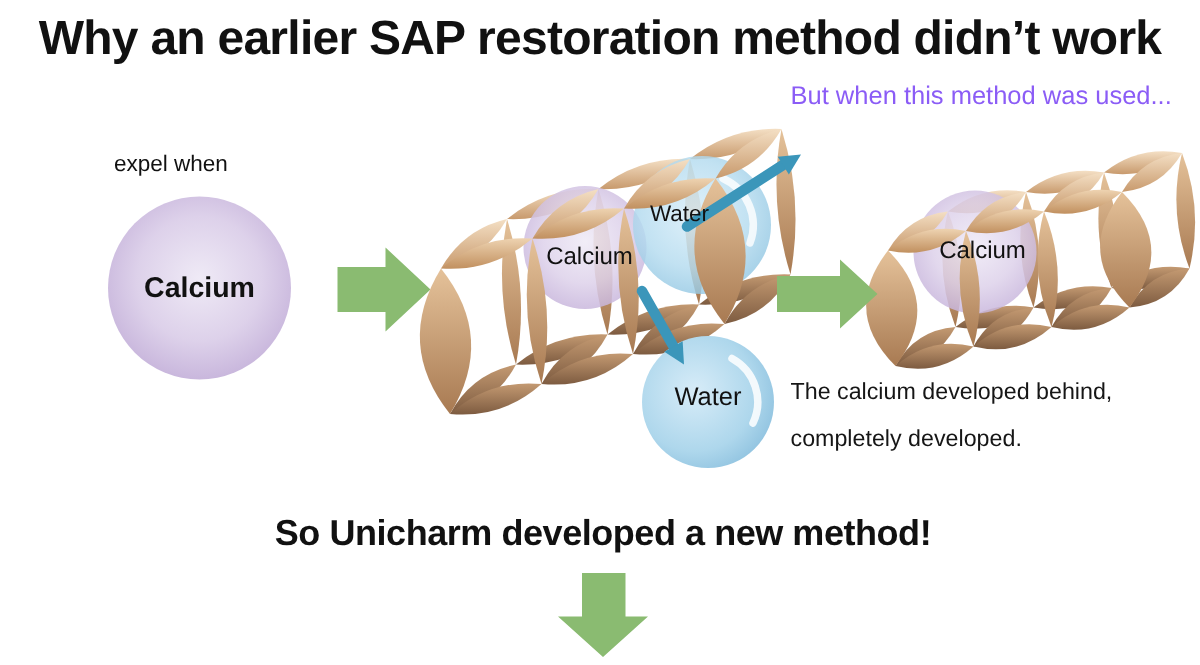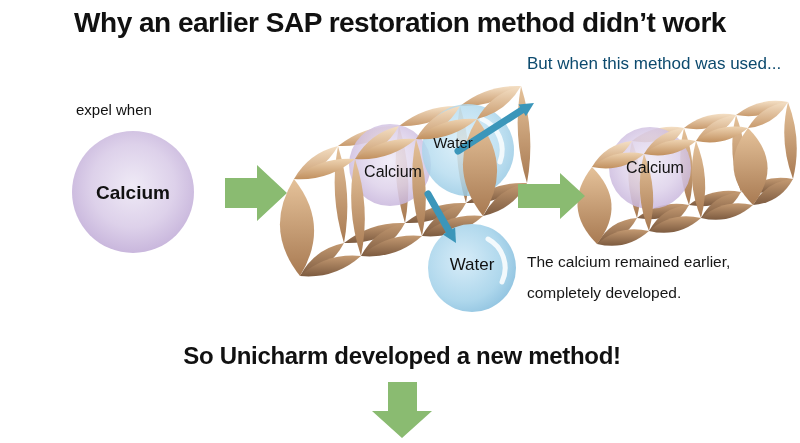--- a/index.html
+++ b/index.html
@@ -8,29 +8,29 @@
     width:800px;height:443px;
     background:#ffffff;
     overflow:hidden;
     font-family:"Liberation Sans","DejaVu Sans",sans-serif;
     color:#111;
   }
   #art{position:absolute;left:0;top:0;width:800px;height:443px;}
   .lbl{position:absolute;white-space:pre;}
   .title{
     left:0;top:7px;width:800px;
-    text-align:center;font-size:28px;font-weight:bold;letter-spacing:-0.5px;
+    text-align:center;font-size:32px;font-weight:bold;letter-spacing:-0.5px;
   }
   .caption-left{left:76px;top:87px;font-size:15px;line-height:15px;}
   .sphere-label-big{left:63px;top:182px;width:140px;text-align:center;font-size:19px;font-weight:bold;}
   .calcium-mid{left:333px;top:163px;width:120px;text-align:center;font-size:16px;}
   .water-in{left:403px;top:134px;width:100px;text-align:center;font-size:15px;}
   .water-out{left:412px;top:255px;width:120px;text-align:center;font-size:17px;}
   .calcium-right{left:595px;top:159px;width:120px;text-align:center;font-size:16px;}
-  .caption-right{left:527px;top:54px;font-size:17px;color:#0c4a6e;}
+  .caption-right{left:527px;top:54px;font-size:17px;color:#8b5cf6;}
   .result{left:527px;top:254px;font-size:15.5px;line-height:15.3px;color:#161616;}
   .conclusion{
     left:0;top:342px;width:730px;text-align:center;
     font-size:24px;font-weight:bold;letter-spacing:-0.3px;padding-left:37px;
   }
 </style>
 </head>
 <body>
 
 <div id="canvas">
@@ -172,16 +172,16 @@
 
   <div class="lbl sphere-label-big">Calcium</div>
 
   <div class="lbl calcium-mid">Calcium</div>
   <div class="lbl water-in">Water</div>
   <div class="lbl water-out">Water</div>
 
   <div class="lbl caption-right">But when this method was used...</div>
   <div class="lbl calcium-right">Calcium</div>
 
-  <div class="lbl result"><span>The calcium remained earlier,</span><br><br><span>completely developed.</span></div>
+  <div class="lbl result"><span>The calcium developed behind,</span><br><br><span>completely developed.</span></div>
 
   <div class="lbl conclusion">So Unicharm developed a new method!</div>
 </div>
 
 </body></html>

